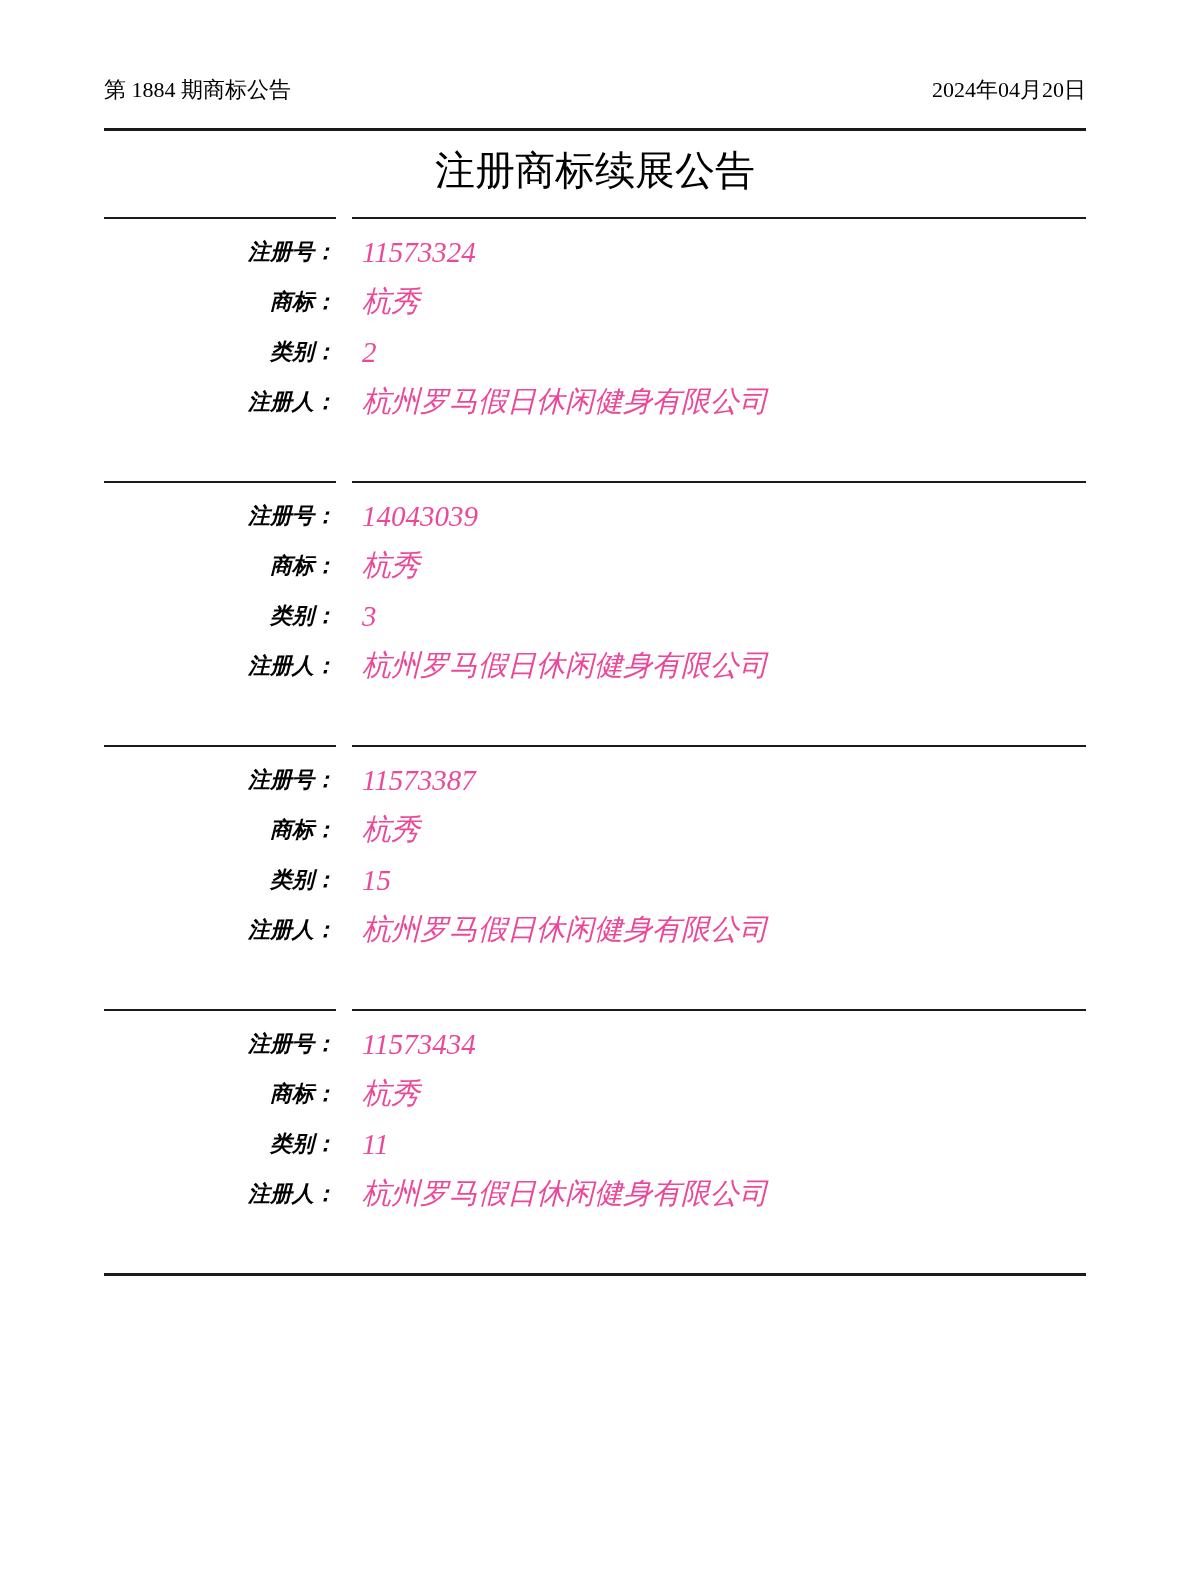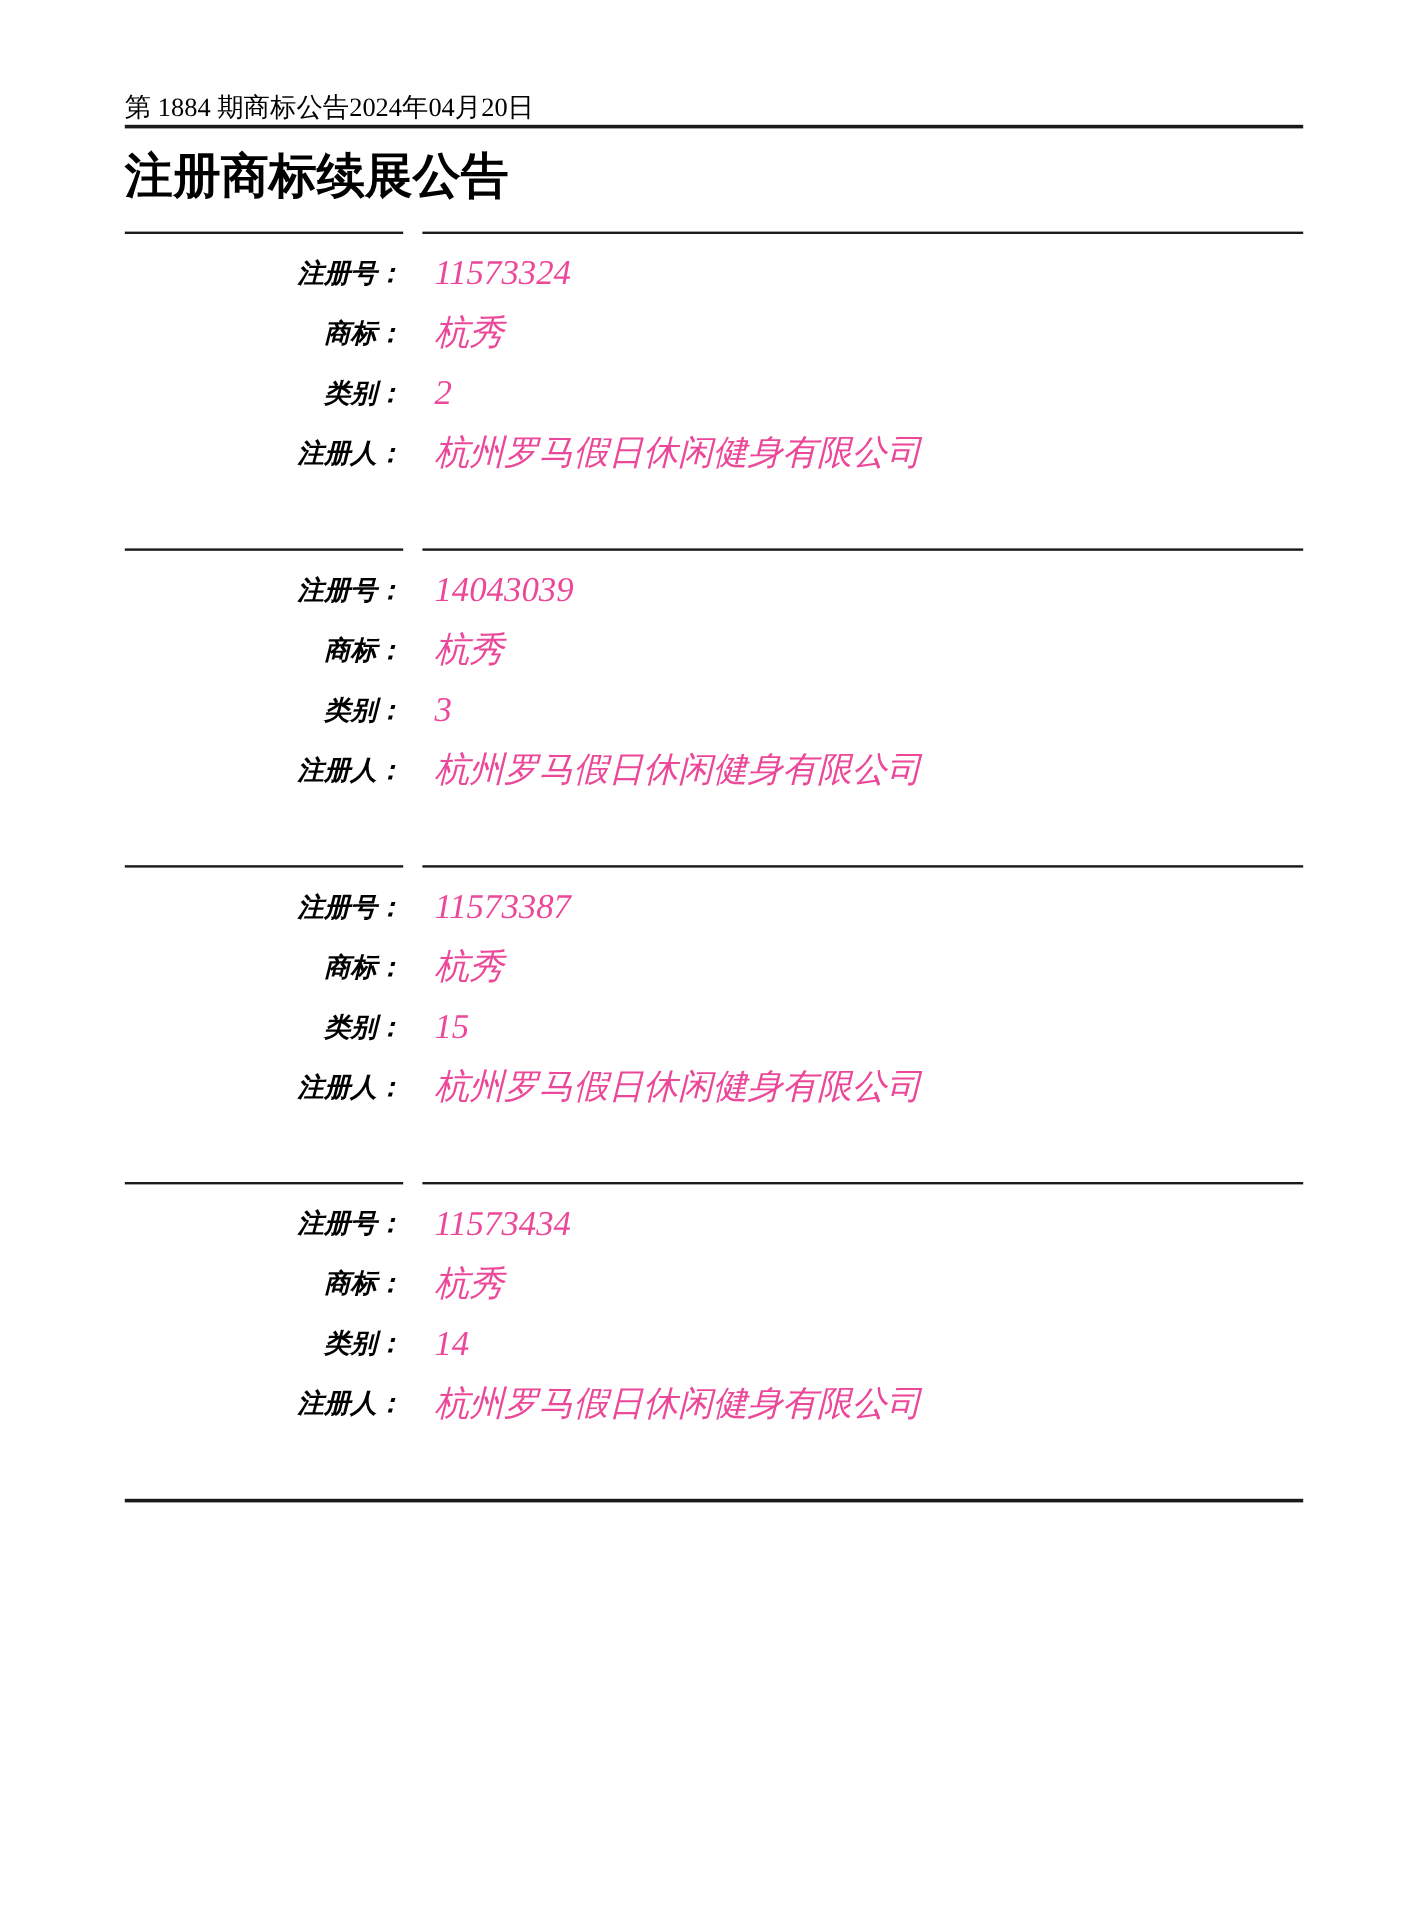--- a/index.html
+++ b/index.html
@@ -10,31 +10,33 @@
     margin: 0 auto;
     background: #ffffff;
     box-sizing: border-box;
     padding: 76px 104px 0 104px;
     font-family: "Liberation Serif", "DejaVu Serif", serif;
     color: #000;
     overflow: hidden;
   }
   .page-header {
     display: flex;
+    justify-content: space-between;
     align-items: flex-end;
     font-size: 22px;
     line-height: 28px;
+    padding-bottom: 24px;
     border-bottom: 3px solid #1a1a1a;
   }
   .doc-title {
     margin: 16px 0 0 0;
-    text-align: left;
+    text-align: center;
     font-size: 40px;
     line-height: 48px;
-    font-weight: bold;
+    font-weight: normal;
   }
   .intro-paragraph {
     margin: 54px 0 0 0;
     font-size: 28px;
     line-height: 47px;
     font-weight: bold;
     text-indent: 2em;
     text-align: justify;
   }
   .records { margin-top: 22px; }
@@ -176,21 +178,21 @@
             <tr>
           <th>注册号：</th>
           <td>11573434</td>
         </tr>
         <tr>
           <th>商标：</th>
           <td>杭秀</td>
         </tr>
         <tr>
           <th>类别：</th>
-          <td>14</td>
+          <td>11</td>
         </tr>
         <tr>
           <th>注册人：</th>
           <td>杭州罗马假日休闲健身有限公司</td>
         </tr>
       </tbody>
         </table>
     </div>
 
   </div>

